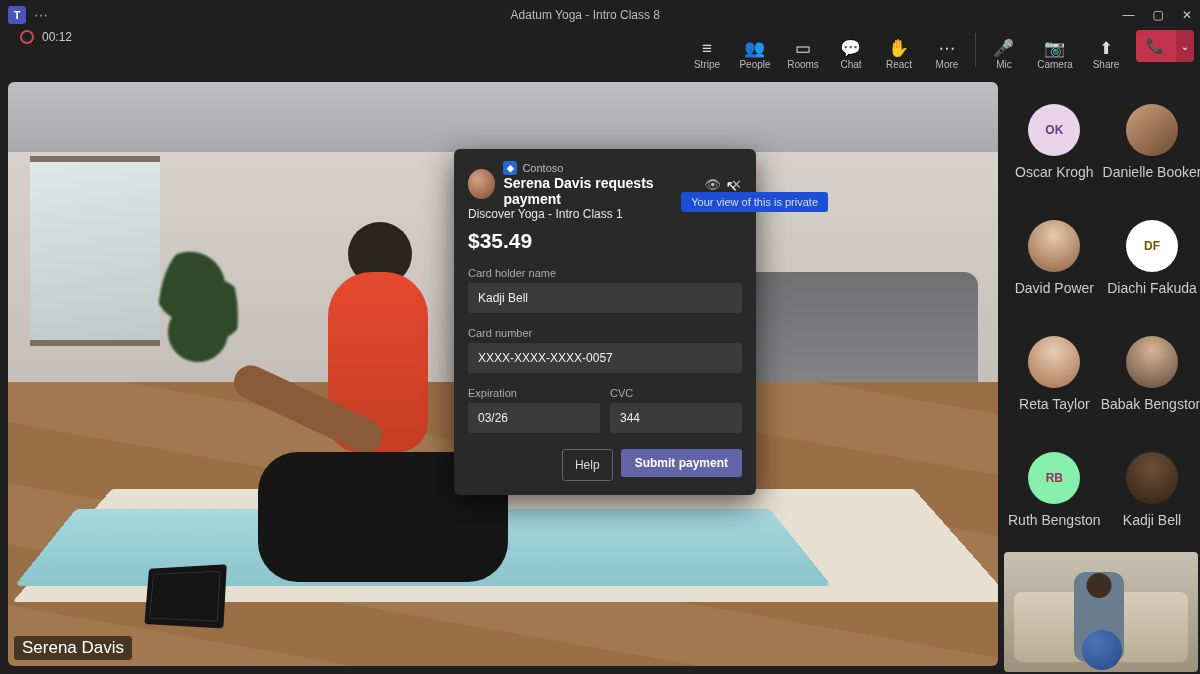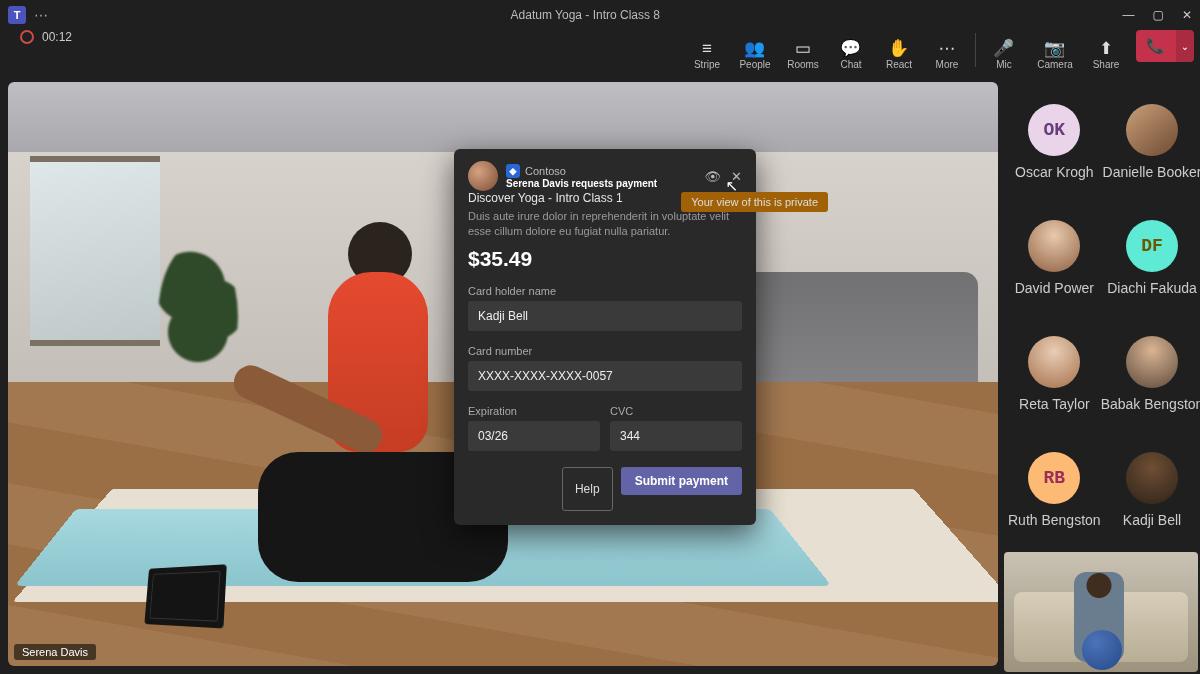--- a/index.html
+++ b/index.html
@@ -37,46 +37,46 @@
     .mat{position:absolute;left:40px;right:200px;top:400px;bottom:60px;background:linear-gradient(#a8d9e0,#8cc5cd);transform:perspective(600px) rotateX(52deg);border-radius:6px;}
     .sofa{position:absolute;right:20px;top:190px;width:410px;height:160px;background:linear-gradient(#717072,#8a898b);border-radius:14px 14px 6px 6px;filter:blur(0.5px);} 
     .sofa::before{content:"";position:absolute;left:-10px;top:50px;width:60px;height:120px;background:#6b6a6c;border-radius:14px;}
     .person{position:absolute;left:180px;top:180px;width:320px;height:330px;}
     .torso{position:absolute;left:140px;top:10px;width:100px;height:180px;background:linear-gradient(#e54a2f,#c53d24);border-radius:44px 44px 30px 30px;}
     .head{position:absolute;left:160px;top:-40px;width:64px;height:64px;background:#2b231e;border-radius:50%;}
     .arm{position:absolute;left:40px;top:130px;width:160px;height:34px;background:#8b5a39;border-radius:20px;transform:rotate(25deg);} 
     .legs{position:absolute;left:70px;top:190px;width:250px;height:130px;background:#161616;border-radius:40px;}
     .tablet{position:absolute;left:130px;bottom:40px;width:90px;height:60px;background:#141414;transform:perspective(300px) rotateY(-30deg) rotateX(8deg);border-radius:4px;}
     .tablet::after{content:"";position:absolute;left:6px;top:6px;right:6px;bottom:6px;border:1px solid #333;border-radius:2px;}
-    .presenter-tag{position:absolute;left:6px;bottom:6px;background:rgba(0,0,0,.55);padding:2px 8px;font-size:11px;border-radius:3px;}
+    .presenter-tag{position:absolute;left:6px;bottom:6px;background:rgba(0,0,0,.55);padding:2px 8px;font-size:17px;border-radius:3px;}
     
     .modal{position:absolute;left:454px;top:149px;width:302px;background:#292929;border-radius:6px;box-shadow:0 10px 30px rgba(0,0,0,.6);padding:12px 14px 14px;}
     .mhead{display:flex;align-items:center;gap:8px;}
     .avatar-s{width:30px;height:30px;border-radius:50%;background:radial-gradient(circle at 35% 35%,#d6a183,#7c4d32);} 
     .mbadge{width:14px;height:14px;background:#2967d6;border-radius:3px;display:flex;align-items:center;justify-content:center;font-size:9px;font-weight:700;}
     .mvendor{font-size:11px;color:#bbb;}
-    .mtitle{font-size:10px;font-weight:600;}
+    .mtitle{font-size:14px;font-weight:600;}
     .mactions{margin-left:auto;display:flex;gap:10px;color:#bbb;}
     .mactions span{cursor:pointer;font-size:13px;}
-    .tooltip{position:absolute;right:-72px;top:43px;background:#a16207;padding:4px 10px;font-size:11px;color:#ddd;border-radius:3px;white-space:nowrap;}
+    .tooltip{position:absolute;right:-72px;top:43px;background:#1d4ed8;padding:4px 10px;font-size:11px;color:#ddd;border-radius:3px;white-space:nowrap;}
     .cursor{position:absolute;right:18px;top:28px;font-size:15px;color:#fff;pointer-events:none;}
     .msub{font-size:12px;color:#e5e5e5;}
     .mdesc{margin-top:4px;font-size:11px;color:#9a9a9a;line-height:1.35;}
     .mprice{margin-top:8px;font-size:21px;font-weight:600;}
     .mlabel{margin-top:14px;font-size:11px;color:#aaa;}
     .minput{width:100%;height:30px;background:#3a3a3a;border:none;border-radius:3px;margin-top:4px;padding:0 10px;color:#eee;font-size:12px;}
     .mrow{display:flex;gap:10px;}
     .mrow>div{flex:1;}
     .mbtns{display:flex;gap:8px;justify-content:flex-end;margin-top:16px;}
-    .btn-help{height:44px;padding:0 12px;background:transparent;border:1px solid #666;color:#ddd;border-radius:3px;font-size:12px;cursor:pointer;}
+    .btn-help{height:32px;padding:0 12px;background:transparent;border:1px solid #666;color:#ddd;border-radius:3px;font-size:12px;cursor:pointer;}
     .btn-sub{height:28px;padding:0 14px;background:#6264a7;border:none;color:#fff;border-radius:3px;font-size:12px;font-weight:600;cursor:pointer;}
     
     .roster{position:absolute;right:0;top:82px;width:196px;height:466px;display:grid;grid-template-columns:1fr 1fr;grid-auto-rows:116px;padding:2px 4px;}
     .pcell{display:flex;flex-direction:column;align-items:center;justify-content:center;gap:8px;}
-    .pavatar{width:52px;height:52px;border-radius:50%;background:#555;display:flex;align-items:center;justify-content:center;font-weight:600;font-size:18px;font-family:Liberation Mono, monospace;}
+    .pavatar{width:52px;height:52px;border-radius:50%;background:#555;display:flex;align-items:center;justify-content:center;font-weight:600;font-size:12px;}
     .pname{font-size:14px;color:#ccc;white-space:nowrap;}
     .self-tile{position:absolute;right:2px;bottom:2px;width:194px;height:120px;border-radius:4px;overflow:hidden;background:linear-gradient(#c9c2b3,#9c927d);} 
     .self-inner{position:absolute;inset:0;}
     .sofa2{position:absolute;left:10px;right:10px;top:40px;bottom:10px;background:linear-gradient(#d7cdb9,#b8ad95);border-radius:8px;}
     .fig{position:absolute;left:70px;top:20px;width:50px;height:90px;background:radial-gradient(circle at 50% 15%,#3f2e20 12px,transparent 13px),#6a7d8e;border-radius:12px;}
     .ball{position:absolute;left:78px;bottom:2px;width:40px;height:40px;background:radial-gradient(circle at 35% 30%,#4c73b9,#264a88);border-radius:50%;}
   </style>
 </head>
 <body>
 
@@ -180,21 +180,20 @@
     </div>
     <div class="mactions">
       <span>👁</span>
       <span>✕</span>
     </div>
   </div>
   <span class="cursor">↖</span>
   <div class="tooltip">Your view of this is private</div>
 
   <div class="msub">Discover Yoga - Intro Class 1</div>
-  <div class="mdesc">Duis aute irure dolor in reprehenderit in voluptate velit esse cillum dolore eu fugiat nulla pariatur.</div>
   <div class="mprice">$35.49</div>
 
   <div class="mlabel">Card holder name</div>
   <input class="minput" value="Kadji Bell" style="">
 
   <div class="mlabel">Card number</div>
   <input class="minput" value="XXXX-XXXX-XXXX-0057" style="">
 
   <div class="mrow">
     <div>
@@ -220,33 +219,33 @@
     </div>
     <div class="pcell">
       <div class="pavatar" style="background: linear-gradient(140deg, rgb(202, 160, 122), rgb(110, 74, 50));"></div>
       <div class="pname">Danielle Booker</div>
     </div>
     <div class="pcell">
       <div class="pavatar" style="background: radial-gradient(circle at 50% 30%, rgb(232, 201, 173), rgb(143, 97, 66));"></div>
       <div class="pname">David Power</div>
     </div>
     <div class="pcell">
-      <div class="pavatar" style="background: #5eead4; color: rgb(107, 88, 0);">DF</div>
+      <div class="pavatar" style="background: #ffffff; color: rgb(107, 88, 0);">DF</div>
       <div class="pname">Diachi Fakuda</div>
     </div>
     <div class="pcell">
       <div class="pavatar" style="background: radial-gradient(circle at 50% 30%, rgb(233, 205, 181), rgb(164, 112, 75));"></div>
       <div class="pname">Reta Taylor</div>
     </div>
     <div class="pcell">
       <div class="pavatar" style="background: radial-gradient(circle at 50% 28%, rgb(216, 180, 147), rgb(95, 74, 60));"></div>
       <div class="pname">Babak Bengston</div>
     </div>
     <div class="pcell">
-      <div class="pavatar" style="background: #fdba74; color: rgb(154, 47, 88);">RB</div>
+      <div class="pavatar" style="background: #86efac; color: rgb(154, 47, 88);">RB</div>
       <div class="pname">Ruth Bengston</div>
     </div>
     <div class="pcell">
       <div class="pavatar" style="background: radial-gradient(circle at 50% 30%, rgb(110, 79, 52), rgb(46, 34, 24));"></div>
       <div class="pname">Kadji Bell</div>
     </div>
   </div>
 
 <div class="self-tile">
   <div class="self-inner">

